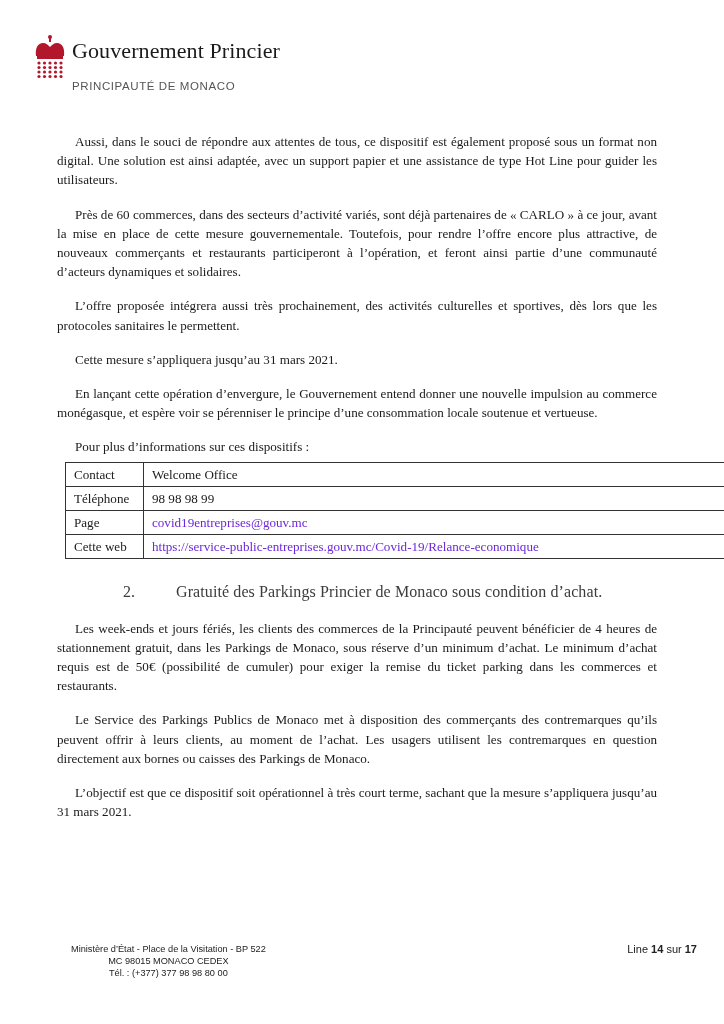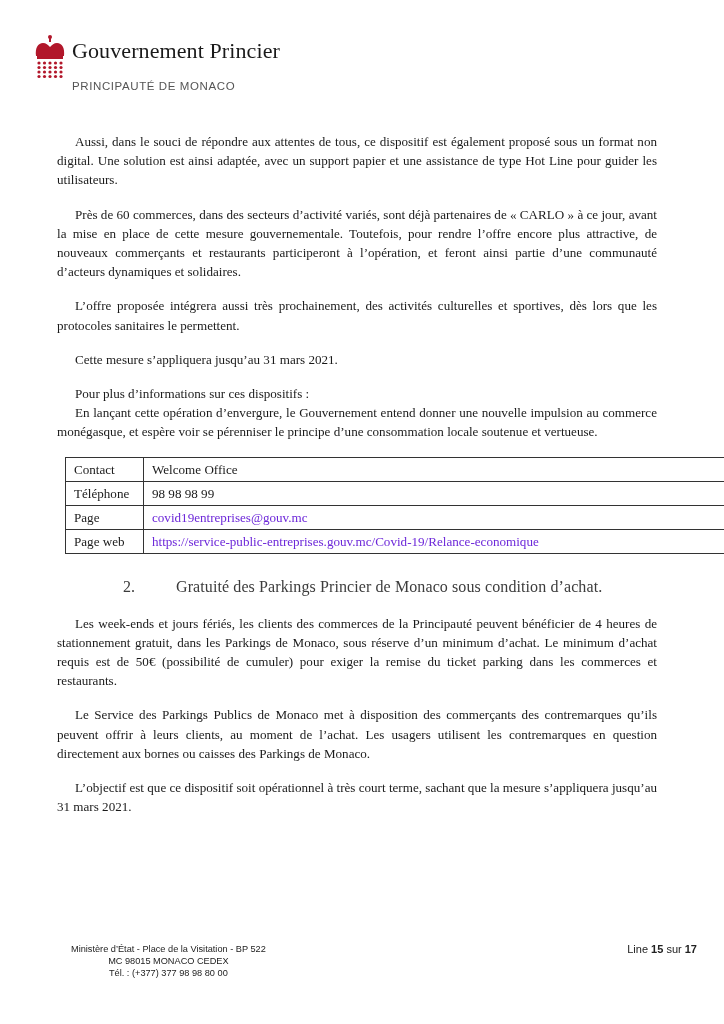--- a/index.html
+++ b/index.html
@@ -70,39 +70,39 @@
     <div class="brand-title">Gouvernement Princier</div>
     <div class="brand-sub">PRINCIPAUTÉ DE MONACO</div>
   </div>
 </div>
 
 <div class="content">
   <p class="p">Aussi, dans le souci de répondre aux attentes de tous, ce dispositif est également proposé sous un format non digital. Une solution est ainsi adaptée, avec un support papier et une assistance de type Hot Line pour guider les utilisateurs.</p>
   <p class="p">Près de 60 commerces, dans des secteurs d’activité variés, sont déjà partenaires de « CARLO » à ce jour, avant la mise en place de cette mesure gouvernementale. Toutefois, pour rendre l’offre encore plus attractive, de nouveaux commerçants et restaurants participeront à l’opération, et feront ainsi partie d’une communauté d’acteurs dynamiques et solidaires.</p>
   <p class="p">L’offre proposée intégrera aussi très prochainement, des activités culturelles et sportives, dès lors que les protocoles sanitaires le permettent.</p>
   <p class="p">Cette mesure s’appliquera jusqu’au 31 mars 2021.</p>
+  <p class="p">En lançant cette opération d’envergure, le Gouvernement entend donner une nouvelle impulsion au commerce monégasque, et espère voir se pérenniser le principe d’une consommation locale soutenue et vertueuse.</p>
   <p class="p" style="margin-bottom:0">Pour plus d’informations sur ces dispositifs :</p>
-  <p class="p">En lançant cette opération d’envergure, le Gouvernement entend donner une nouvelle impulsion au commerce monégasque, et espère voir se pérenniser le principe d’une consommation locale soutenue et vertueuse.</p>
 
   <table class="info-table">
     <tbody>
         <tr>
       <td class="k">Contact</td>
       <td>Welcome Office</td>
     </tr>
     <tr>
       <td class="k">Téléphone</td>
       <td>98 98 98 99</td>
     </tr>
     <tr>
       <td class="k">Page</td>
       <td><span class="link">covid19entreprises@gouv.mc</span></td>
     </tr>
     <tr>
-      <td class="k">Page web</td>
+      <td class="k">Cette web</td>
       <td><span class="link">https://service-public-entreprises.gouv.mc/Covid-19/Relance-economique</span></td>
     </tr>
   </tbody>
     </table>
 
   <div class="section">
     <span class="num">2.</span>
     <span>Gratuité des Parkings Princier de Monaco sous condition d’achat.</span>
   </div>
 
@@ -111,16 +111,16 @@
   <p class="p">L’objectif est que ce dispositif soit opérationnel à très court terme, sachant que la mesure s’appliquera jusqu’au 31 mars 2021.</p>
 </div>
 
 <div class="footer">
   <div>Ministère d’État - Place de la Visitation - BP 522</div>
   <div>MC 98015 MONACO CEDEX</div>
   <div>Tél. : (+377) 377 98 98 80 00</div>
 </div>
 <div class="pageno">
   <span>Line</span>
-  <b>15</b>
+  <b>14</b>
   <span>sur</span>
   <b>17</b>
 </div>
 
 </body></html>

